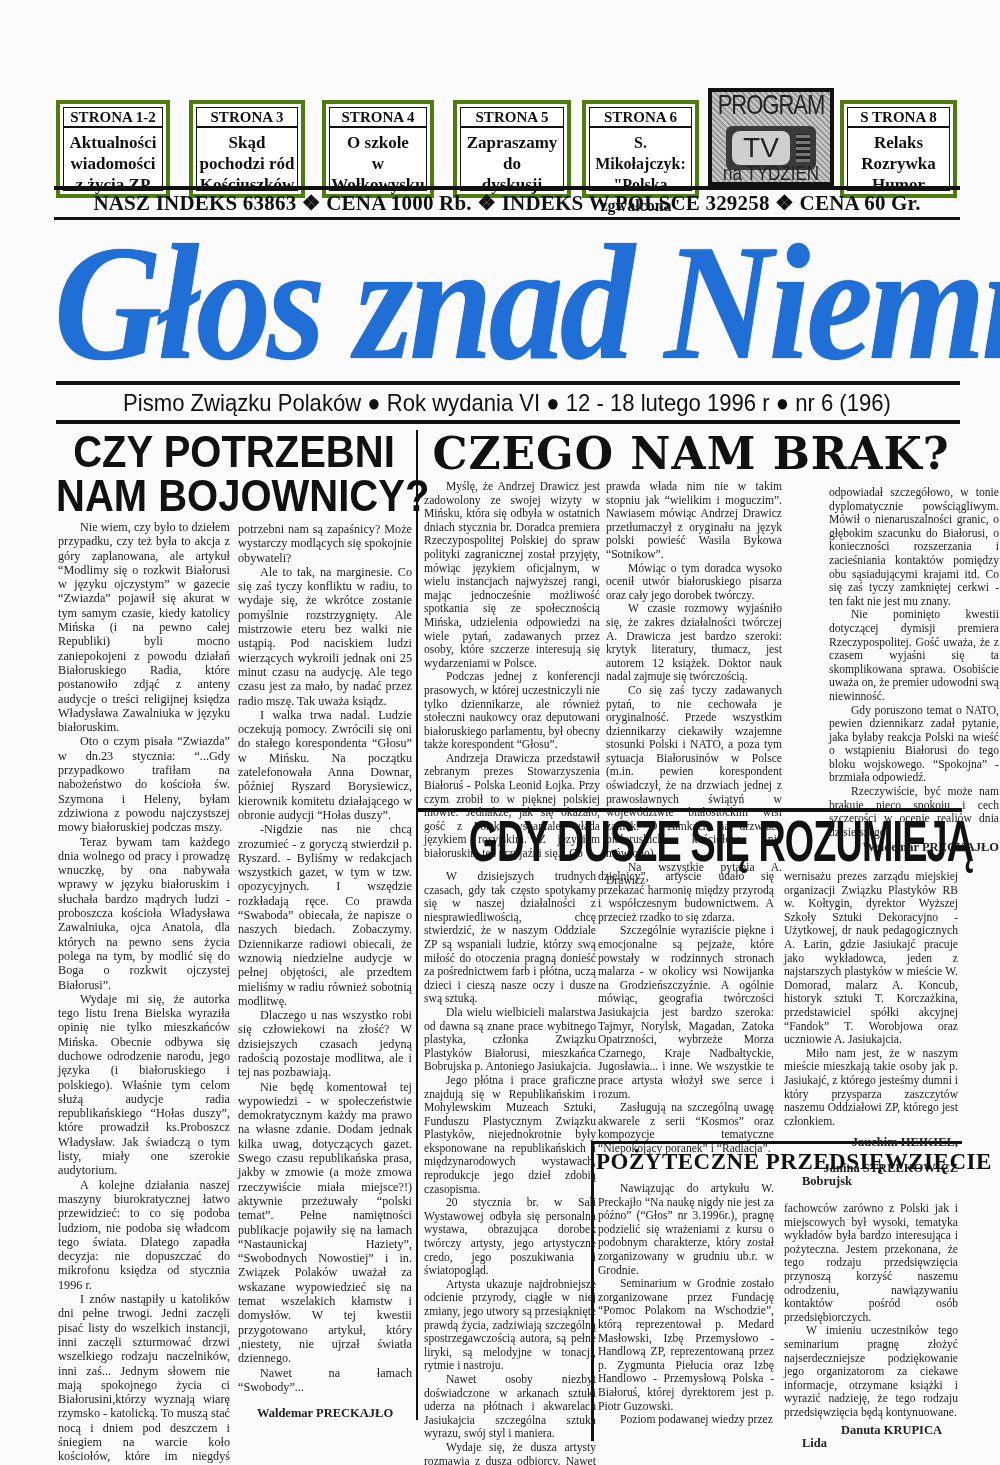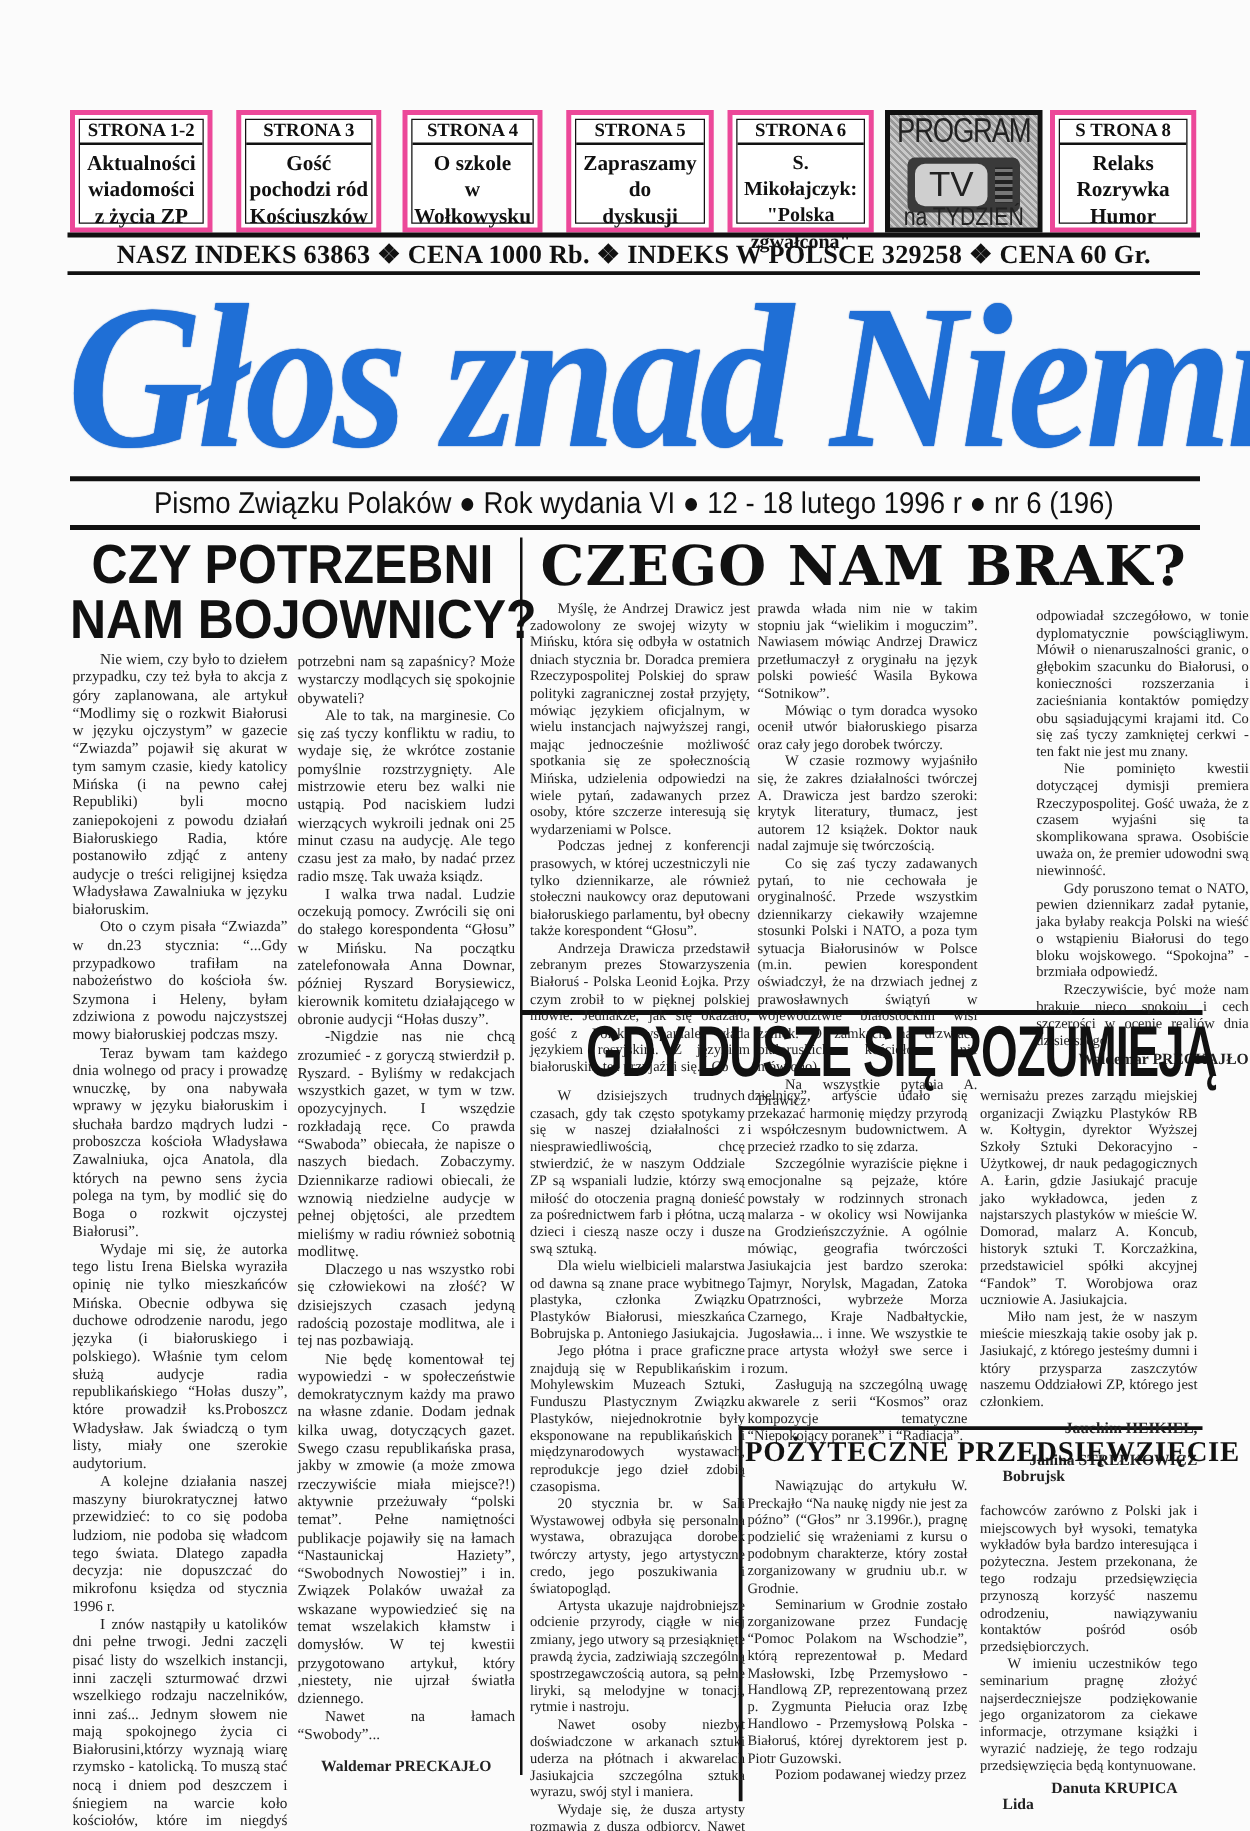--- a/index.html
+++ b/index.html
@@ -1,20 +1,20 @@
 <!DOCTYPE html>
 <html><head>
 <meta charset="utf-8">
 <style>
   html, body { margin: 0; padding: 0; background: #fbfbfb; }
   body { width: 1000px; height: 1465px; position: relative; overflow: hidden;
          font-family: "Liberation Serif", serif; color: #111; }
 
   
-  .hbox { position: absolute; top: 88px; height: 98px; border: 4px solid #ec4899; background: #fff; box-sizing: border-box; }
+  .hbox { position: absolute; top: 100px; height: 98px; border: 4px solid #4d7c0f; background: #fff; box-sizing: border-box; }
   .hbox .inner { position: absolute; left: 3px; right: 3px; top: 3px; bottom: 3px; border: 1px solid #111; }
   .hbox .lbl { display: block; text-align: center; font-weight: bold; font-size: 15px; line-height: 18px;
                border-bottom: 2px solid #111; height: 18px; }
   .hbox .txt { text-align: center; font-weight: bold; font-size: 17px; line-height: 21px; padding-top: 4px; }
   .tvbox { position: absolute; top: 88px; left: 708px; width: 126px; height: 98px; border: 4px solid #111;
            box-sizing: border-box; background: repeating-linear-gradient(45deg,#9a9a9a 0 2px,#c8c8c8 2px 4px); overflow: hidden; }
   .tvbox .t1 { position: absolute; top: 0; left: 0; right: 0; text-align: center; font-family: "Liberation Sans", sans-serif;
                font-size: 22px; letter-spacing: -1px; color: #222; transform: scaleY(1.25); }
   .tvbox .tv { position: absolute; left: 14px; top: 34px; width: 90px; height: 44px; background: #3a3a3a; border-radius: 6px; }
   .tvbox .screen { position: absolute; left: 6px; top: 5px; width: 58px; height: 34px; background: #cfcfcf; border-radius: 8px;
@@ -50,21 +50,21 @@
       <div>Aktualności</div>
       <div>wiadomości</div>
       <div>z życia ZP</div>
     </div>
   </div>
 </div>
 <div class="hbox" style="left:189px;width:116px;">
   <div class="inner">
     <span class="lbl">STRONA 3</span>
     <div class="txt">
-      <div>Gość</div>
+      <div>Skąd</div>
       <div>pochodzi ród</div>
       <div>Kościuszków</div>
     </div>
   </div>
 </div>
 <div class="hbox" style="left:322px;width:112px;">
   <div class="inner">
     <span class="lbl">STRONA 4</span>
     <div class="txt">
       <div>O szkole</div>

